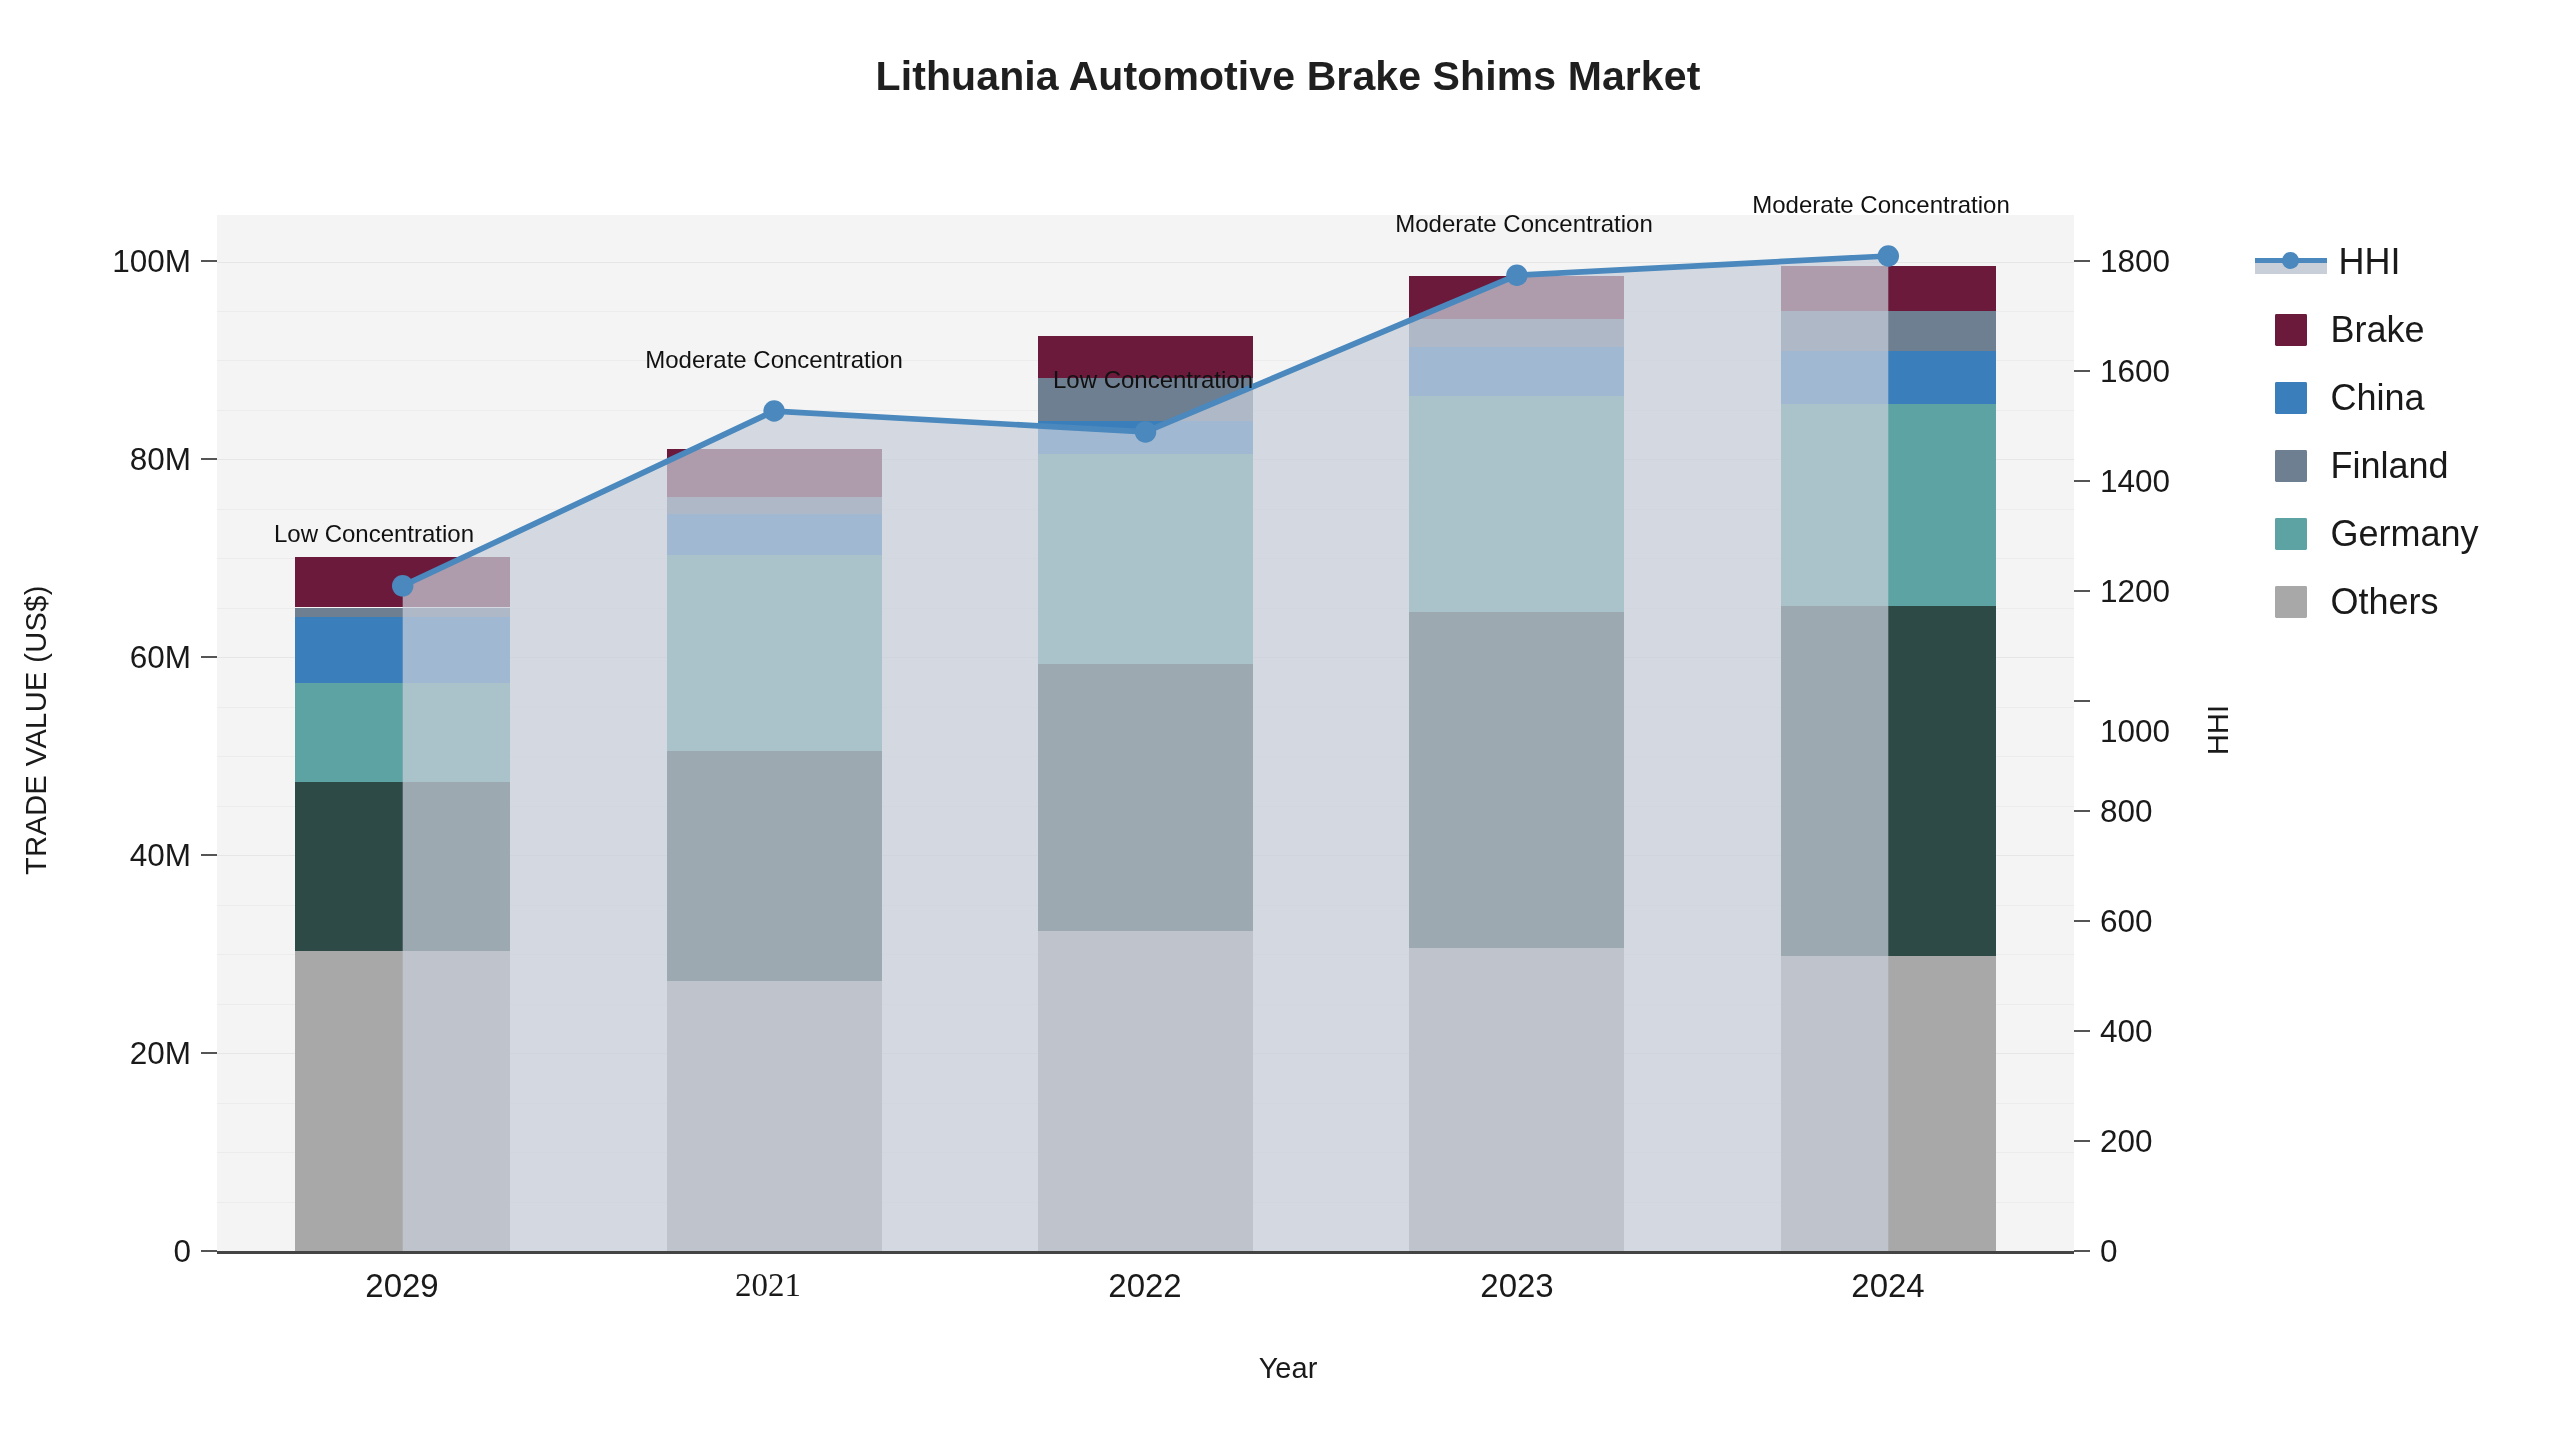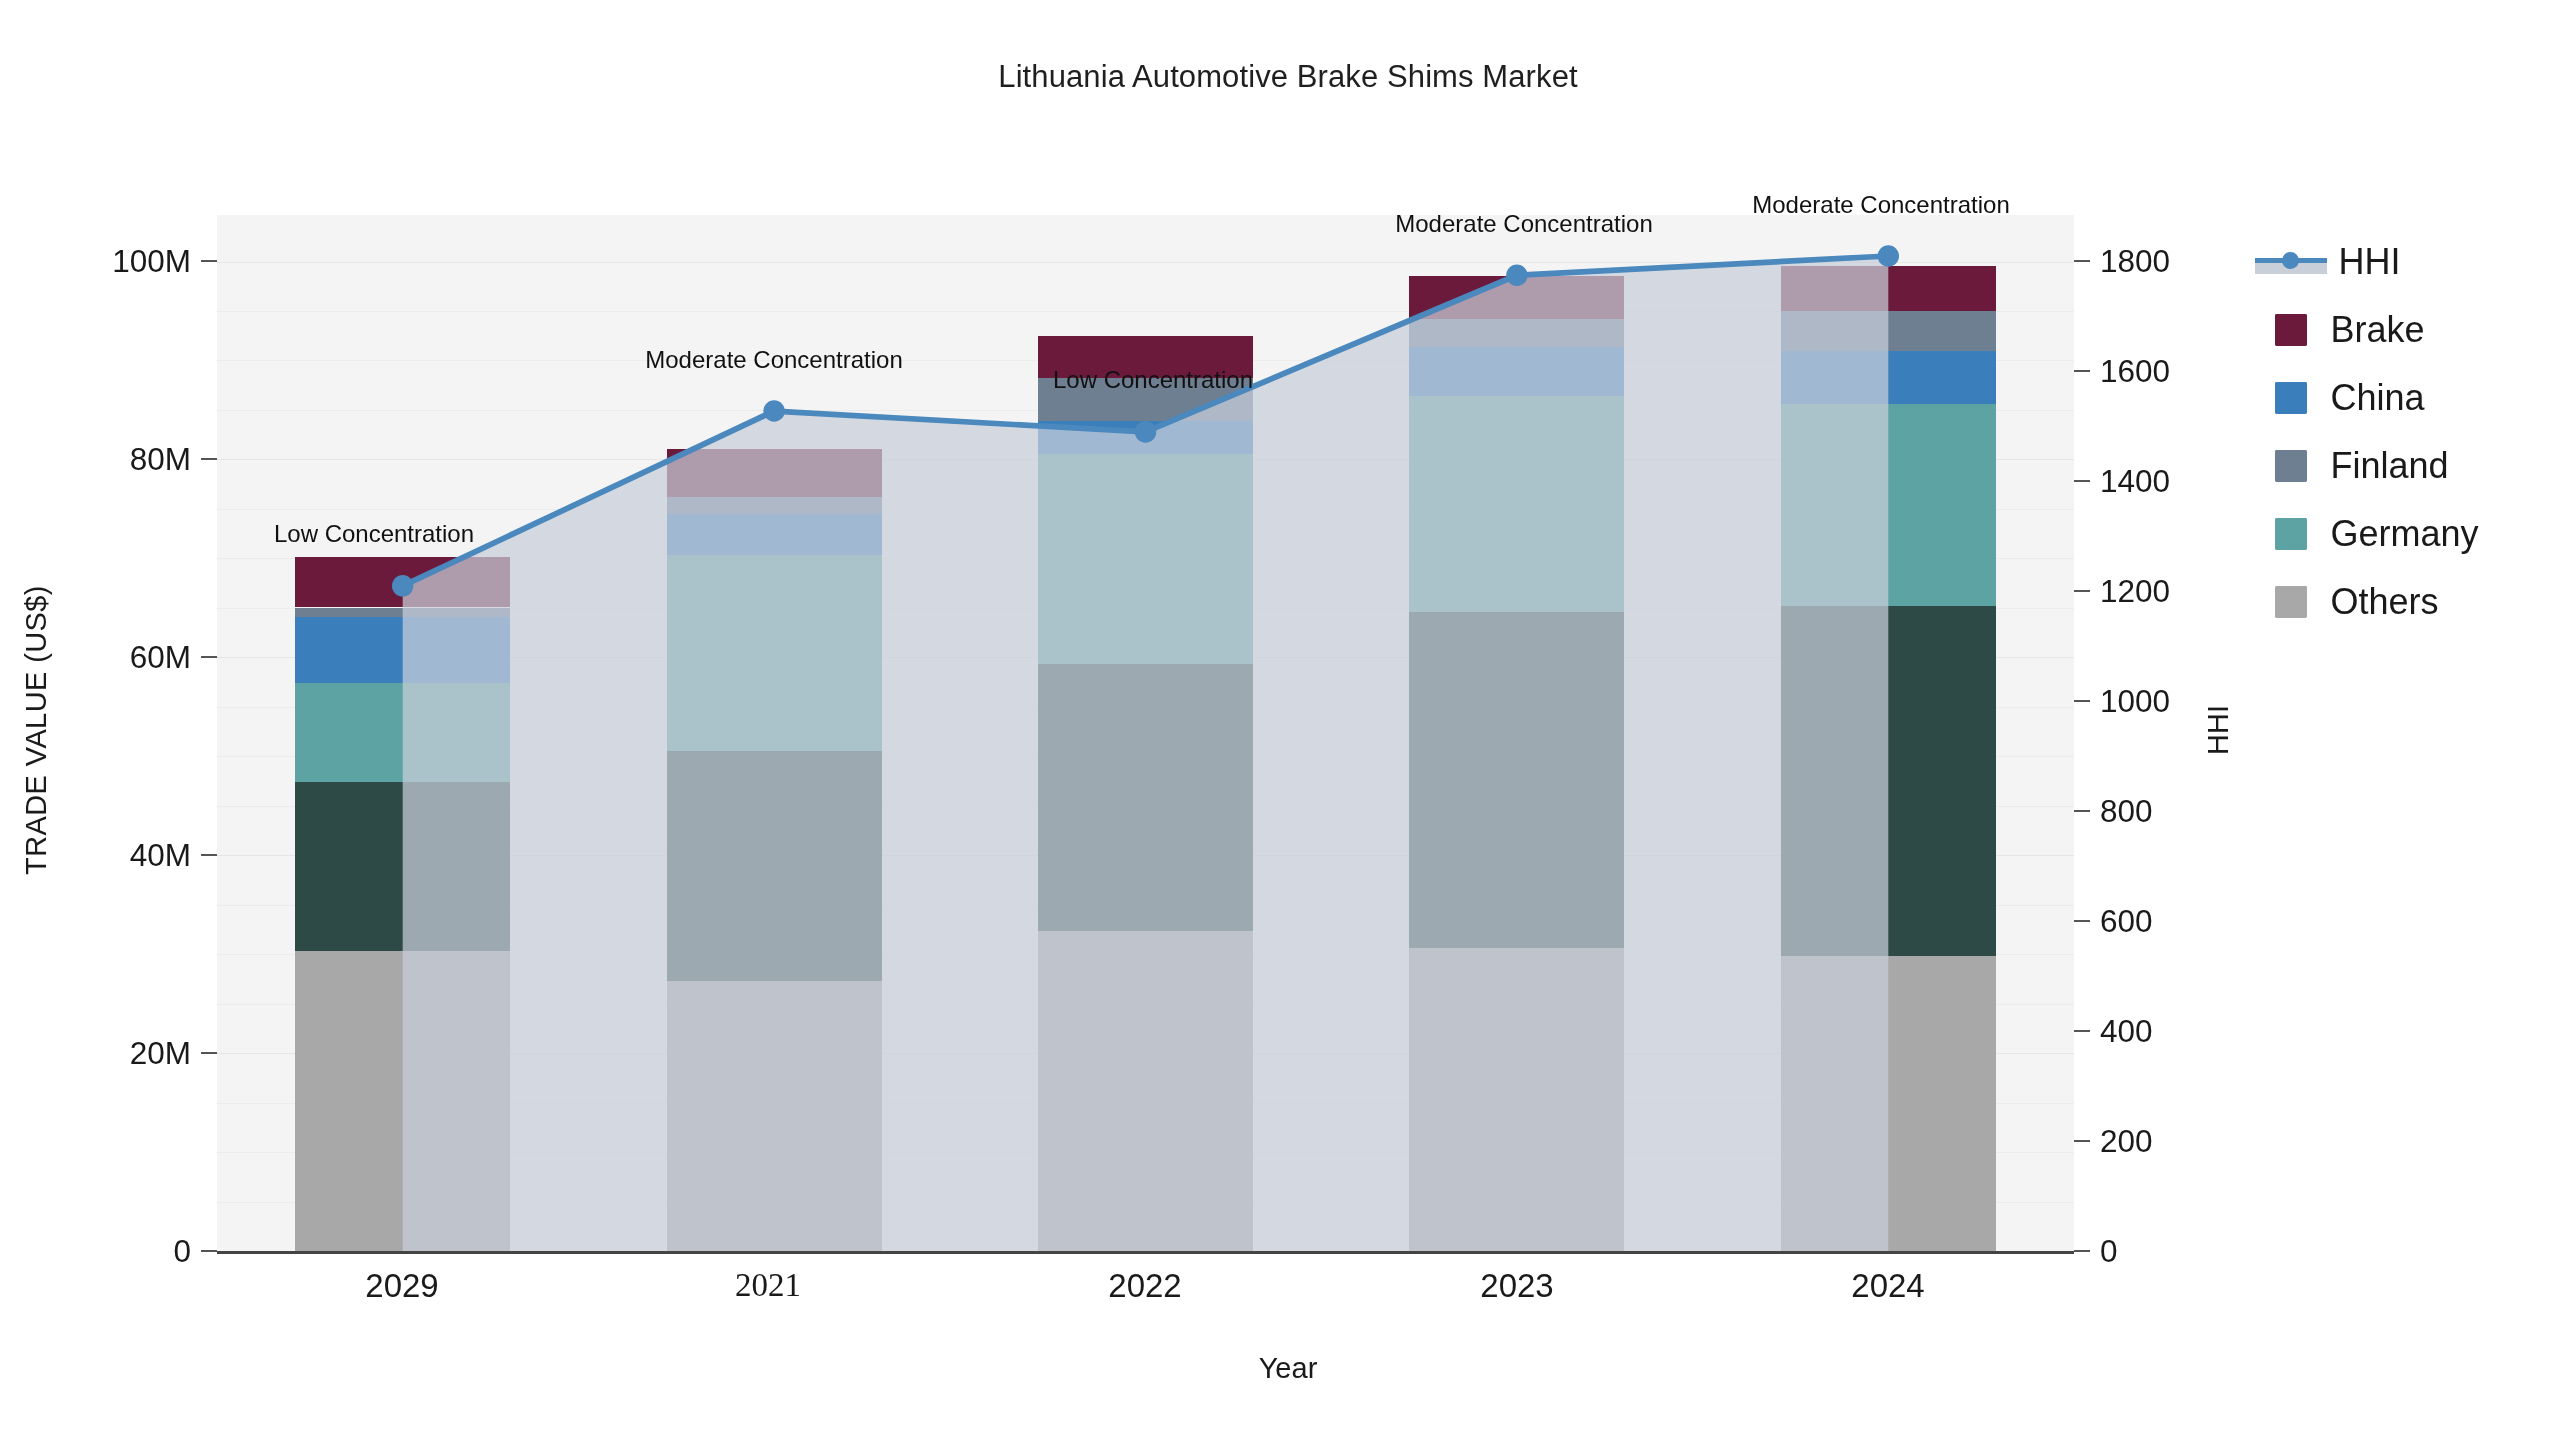--- a/index.html
+++ b/index.html
@@ -9,21 +9,21 @@
     overflow:hidden;position:relative;
   }
   #root{position:absolute;inset:0;}
 
   
   .title-block{
     position:absolute;left:0;right:0;top:50px;text-align:center;
     pointer-events:none;
   }
   .title-line{
-    font-size:31px;line-height:53px;color:#1f1f1f;font-weight:400;
+    font-size:41px;line-height:53px;color:#1f1f1f;font-weight:700;
     letter-spacing:0.1px;
   }
 
   
   .plot{
     position:absolute;left:217px;top:215px;width:1857px;height:1036px;
     background:#f4f4f4;
   }
   .gridlines{position:absolute;inset:0;}
   .gridline{position:absolute;left:0;right:0;height:1.4px;background:#ececec;}
@@ -234,21 +234,21 @@
       <div class="y2label" style="top: 1251px;">0</div>
       <div class="y2-axis-tick" style="left: 0px; top: 1250px;"></div>
       <div class="y2label" style="top: 1141px;">200</div>
       <div class="y2-axis-tick" style="left: 0px; top: 1140px;"></div>
       <div class="y2label" style="top: 1031px;">400</div>
       <div class="y2-axis-tick" style="left: 0px; top: 1030px;"></div>
       <div class="y2label" style="top: 921px;">600</div>
       <div class="y2-axis-tick" style="left: 0px; top: 920px;"></div>
       <div class="y2label" style="top: 811px;">800</div>
       <div class="y2-axis-tick" style="left: 0px; top: 810px;"></div>
-      <div class="y2label" style="top: 701px;">1000</div>
+      <div class="y2label" style="top: 731px;">1000</div>
       <div class="y2-axis-tick" style="left: 0px; top: 700px;"></div>
       <div class="y2label" style="top: 591px;">1200</div>
       <div class="y2-axis-tick" style="left: 0px; top: 590px;"></div>
       <div class="y2label" style="top: 481px;">1400</div>
       <div class="y2-axis-tick" style="left: 0px; top: 480px;"></div>
       <div class="y2label" style="top: 371px;">1600</div>
       <div class="y2-axis-tick" style="left: 0px; top: 370px;"></div>
       <div class="y2label" style="top: 261px;">1800</div>
       <div class="y2-axis-tick" style="left: 0px; top: 260px;"></div>
     </div>

